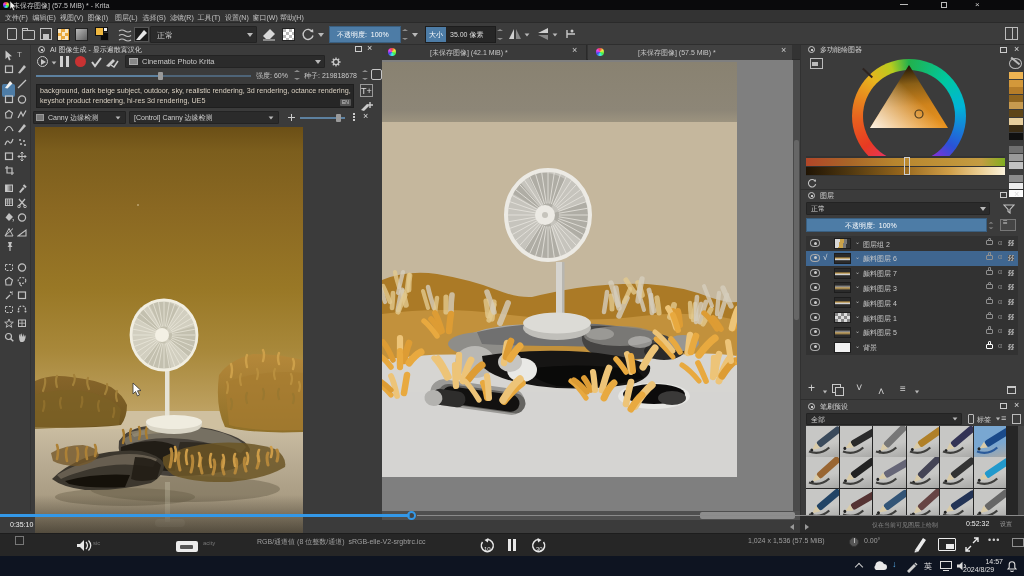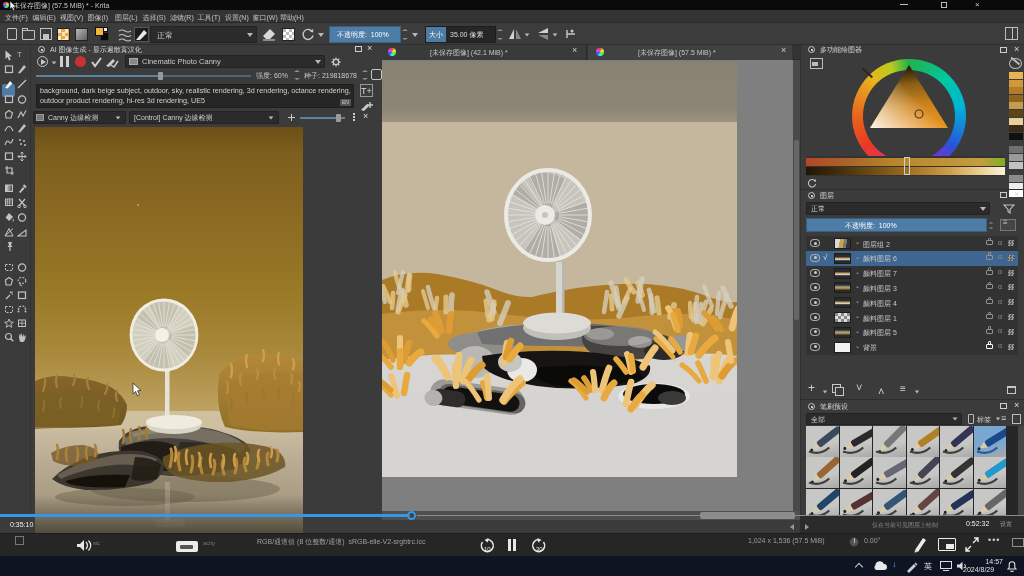--- a/index.html
+++ b/index.html
@@ -266,21 +266,21 @@
 <div class="a" style="left:75px;top:56px;width:11px;height:11px;border-radius:50%;background:#c83232"></div>
 <svg class="a" style="left:90px;top:56px" width="12" height="12">
     <path d="M2 6 L5 10 L11 2" stroke="#d0d0d0" stroke-width="2" fill="none"></path>
   </svg>
 <svg class="a" style="left:105px;top:56px" width="14" height="12">
     <path d="M1 10 L8 3 L10 5 L4 11 Z" fill="#ccc"></path>
     <path d="M6 9 L9 11 L13 5" stroke="#ccc" stroke-width="1.5" fill="none"></path>
   </svg>
 <div class="a combo" style="left:125px;top:55px;width:200px;height:13px"></div>
 <div class="a" style="left:129px;top:58px;width:9px;height:7px;background:#888;border:1px solid #aaa"></div>
-<div class="a tx" style="left:142px;top:57px;font-size:7.5px;color:#c9c9c9">Cinematic Photo Canny</div>
+<div class="a tx" style="left:142px;top:57px;font-size:7.5px;color:#c9c9c9">Cinematic Photo Krita</div>
 <div class="a caret" style="left:315px;top:60px"></div>
 <svg class="a" style="left:331px;top:57px" width="10" height="10" viewBox="0 0 12 12">
     <circle cx="6" cy="6" r="3.2" fill="none" stroke="#c6c6c6" stroke-width="1.6"></circle>
     <g stroke="#c6c6c6" stroke-width="1.6">
       <path d="M6 0.5 V2.5 M6 9.5 V11.5 M0.5 6 H2.5 M9.5 6 H11.5 M2.2 2.2 L3.6 3.6 M8.4 8.4 L9.8 9.8 M9.8 2.2 L8.4 3.6 M3.6 8.4 L2.2 9.8"></path>
     </g>
   </svg>
 
 <div class="a" style="left:36px;top:75px;width:215px;height:2px;background:#4e6478"></div>
 <div class="a" style="left:36px;top:75px;width:124px;height:2px;background:#5d81a0"></div>
@@ -292,21 +292,21 @@
   </div>
 <div class="a tx" style="left:304px;top:71px;font-size:7px;color:#c9c9c9">种子: 219818678</div>
 <div class="a spin" style="left:362px;top:70px;height:10px">
     <i class="u"></i>
     <i class="d"></i>
   </div>
 <div class="a" style="left:371px;top:69px;width:11px;height:11px;border:1.5px solid #c6c6c6;border-radius:2px"></div>
 
 <div class="a" style="left:36px;top:84px;width:318px;height:24px;background:#262626;border:1px solid #1e1e1e"></div>
 <div class="a tx" style="left:40px;top:86px;font-size:7.2px;color:#d8cfc0">background, dark beige subject, outdoor, sky, realistic rendering, 3d rendering, octance rendering,</div>
-<div class="a tx" style="left:40px;top:96px;font-size:7.2px;color:#d8cfc0">outdoor product rendering, hi-res 3d rendering, UE5</div>
+<div class="a tx" style="left:40px;top:96px;font-size:7.2px;color:#d8cfc0">keyshot product rendering, hi-res 3d rendering, UE5</div>
 <div class="a" style="left:340px;top:99px;width:11px;height:7px;background:#555;border-radius:1px;color:#ccc;font-size:5px;text-align:center;line-height:7px">EN</div>
 <div class="a tx" style="left:360px;top:84px;font-size:9px;color:#ddd;border:1px solid #999;width:13px;height:13px;line-height:12px;text-align:center">T+</div>
 <svg class="a" style="left:360px;top:100px" width="14" height="12">
     <path d="M1 10 L7 4 L9 6 L4 11 Z" fill="#ccc"></path>
     <path d="M10 2 v6 M7 5 h6" stroke="#ccc" stroke-width="1.4"></path>
   </svg>
 
 <div class="a combo" style="left:33px;top:111px;width:93px;height:13px"></div>
 <div class="a" style="left:36px;top:114px;width:8px;height:7px;background:#777;border:1px solid #999"></div>
 <div class="a tx" style="left:48px;top:113px;font-size:7px">Canny 边缘检测</div>

